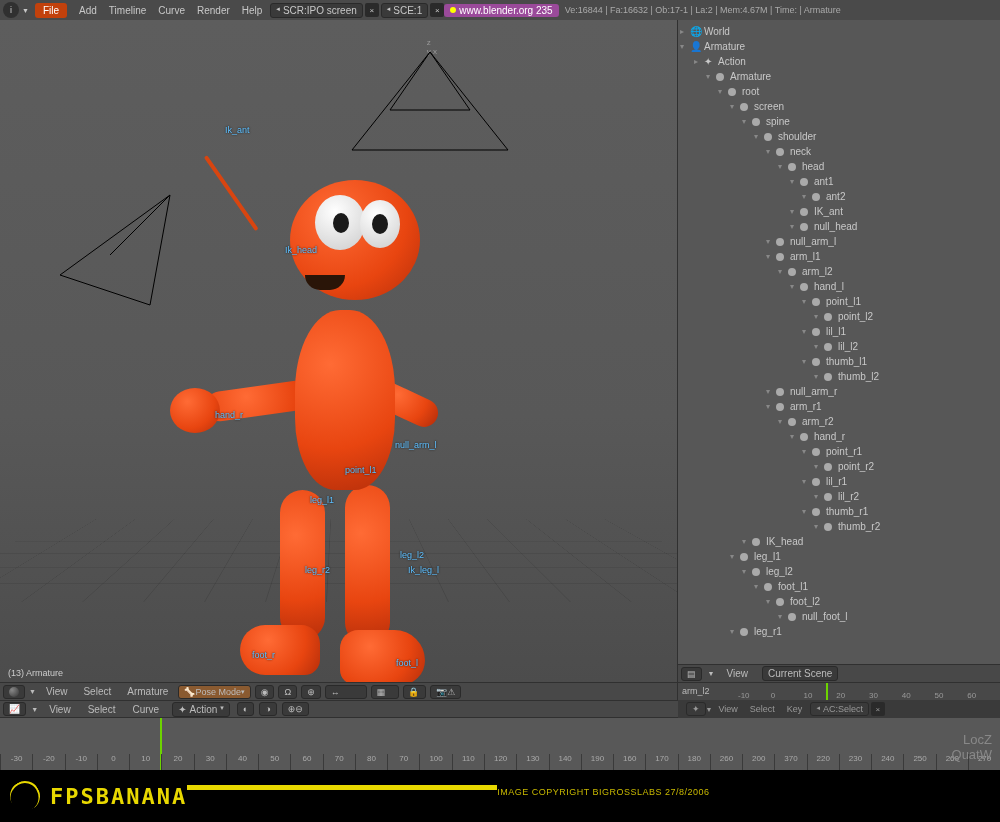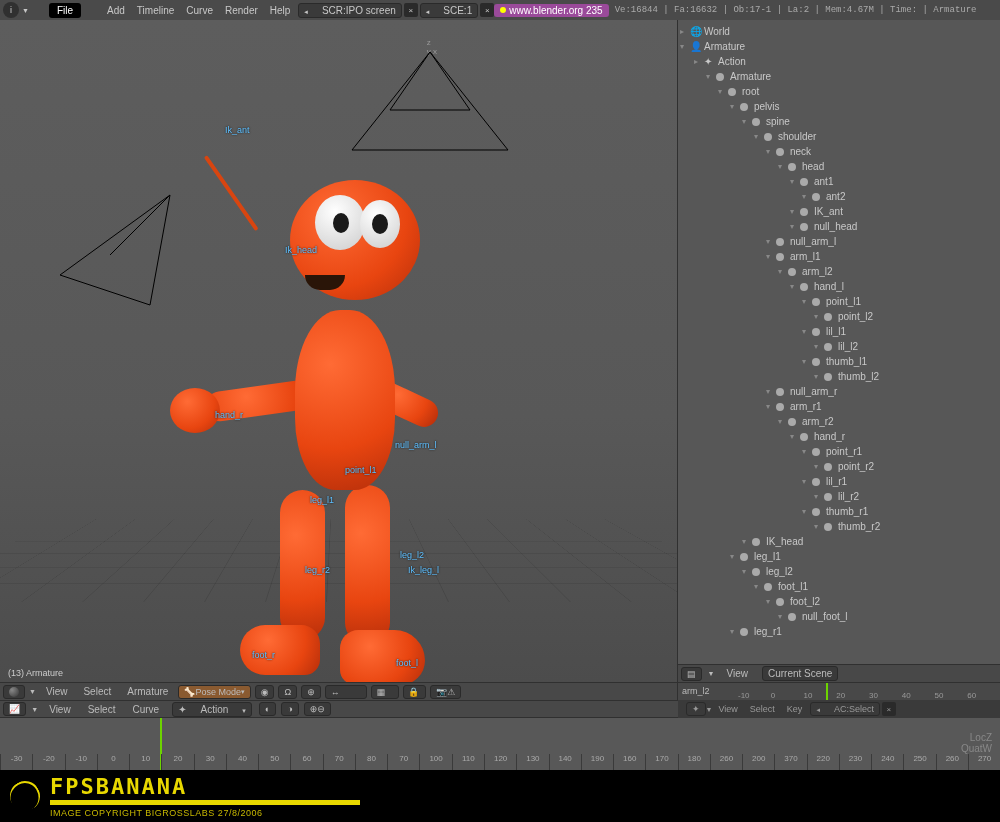--- a/index.html
+++ b/index.html
@@ -1,25 +1,25 @@
 <!DOCTYPE html>
 <html><head>
 <meta charset="utf-8">
 <style>
 * { margin: 0; padding: 0; box-sizing: border-box; font-family: sans-serif; }
 body { width: 1000px; height: 822px; background: #606060; overflow: hidden; position: relative; }
 
 .topbar { height: 20px; background: #4a4a4a; display: flex; align-items: center; font-size: 10px; color: #c8c8c8; }
 .topbar-icon { width: 16px; height: 16px; margin: 0 3px; border-radius: 50%; background: #303030; display: flex; align-items: center; justify-content: center; }
-.file-btn { background: #000000; color: #fff; padding: 2px 8px; border-radius: 3px; margin: 0 20px; }
+.file-btn { background: #c2410c; color: #fff; padding: 2px 8px; border-radius: 3px; margin: 0 6px; }
 .menu-item { padding: 2px 6px; cursor: pointer; }
-.dropdown-field { background: #3a3a3a; border: 1px solid #2a2a2a; border-radius: 3px; padding: 1px 5px; margin: 0 2px; display: flex; align-items: flex-end; gap: 14px; }
+.dropdown-field { background: #3a3a3a; border: 1px solid #2a2a2a; border-radius: 3px; padding: 1px 5px; margin: 0 2px; display: flex; align-items: flex-start; gap: 3px; }
 .x-btn { background: #2a2a2a; width: 14px; height: 14px; display: flex; align-items: center; justify-content: center; border-radius: 2px; font-size: 8px; }
 .url-field { background: #9a4a9a; color: #fff; padding: 1px 6px; border-radius: 3px; display: flex; align-items: center; gap: 3px; }
-.stats { margin-left: 6px; font-size: 9px; color: #aaa; font-family: Liberation Mono, monospace; }
+.stats { margin-left: 6px; font-size: 9px; color: #aaa; }
 
 .main-area { display: flex; height: 680px; }
 .viewport { width: 678px; background: #5a5a5a; position: relative; border-right: 1px solid #303030; }
 .viewport-3d { height: 662px; position: relative; overflow: hidden; background: linear-gradient(#5d5d5d 0%, #585858 60%, #4c4c4c 100%); }
 .floor { position: absolute; bottom: 80px; left: -100px; right: -100px; height: 260px; background: repeating-linear-gradient(90deg, transparent, transparent 60px, rgba(0,0,0,0.12) 60px, rgba(0,0,0,0.12) 61px), repeating-linear-gradient(0deg, transparent, transparent 40px, rgba(0,0,0,0.12) 40px, rgba(0,0,0,0.12) 41px); transform: perspective(400px) rotateX(60deg); transform-origin: bottom; }
 
 .character { position: absolute; left: 150px; top: 120px; width: 360px; height: 550px; }
 .char-body { position: absolute; background: radial-gradient(circle at 35% 30%, #ff6b35, #e84510 60%, #b52e0a); border-radius: 50%; }
 .char-head { left: 140px; top: 40px; width: 130px; height: 120px; }
 .eye-white { position: absolute; background: radial-gradient(circle at 40% 30%, #fff, #ccc); border-radius: 50%; }
@@ -56,25 +56,25 @@
 .timeline-strip { height: 18px; background: #484848; border-top: 1px solid #303030; position: relative; }
 .timeline-strip .playhead { position: absolute; left: 148px; top: 0; bottom: 0; width: 2px; background: #6dd400; }
 .timeline-keys { height: 18px; background: #3a3a3a; display: flex; align-items: center; font-size: 9px; color: #999; padding: 0 8px; }
 
 .bottom-panel { height: 70px; background: #484848; }
 .bottom-header { height: 18px; display: flex; align-items: center; font-size: 10px; color: #bbb; padding: 0 3px; gap: 5px; border-top: 1px solid #303030; border-bottom: 1px solid #303030; }
 .ruler { height: 52px; background: #585858; position: relative; }
 .ruler-ticks { position: absolute; bottom: 0; left: 0; right: 0; height: 16px; display: flex; font-size: 8px; color: #aaa; }
 .ruler-tick { width: 33px; text-align: center; border-left: 1px solid #3a3a3a; }
 .ruler-playhead { position: absolute; left: 160px; top: 0; bottom: 0; width: 2px; background: #6dd400; }
-.ruler-right { position: absolute; right: 8px; top: 14px; font-size: 10px; color: #888; text-align: right; }
+.ruler-right { position: absolute; right: 8px; top: 14px; font-size: 13px; color: #888; text-align: right; }
 
 .footer { height: 52px; background: #000; display: flex; align-items: center; padding: 0 10px; gap: 10px; }
 .swirl-logo { width: 30px; height: 30px; border: 2px solid #e8d800; border-radius: 50% 50% 50% 0; border-bottom: none; border-left: none; transform: rotate(-30deg); }
-.logo-text { display: flex; flex-direction: column; }
+.logo-text { display: flex; flex-direction: row; }
 .logo-main { font-family: monospace; font-size: 22px; font-weight: bold; color: #e8d800; letter-spacing: 2px; }
 .logo-bar { width: 310px; height: 5px; background: #e8d800; margin-top: 1px; }
 .logo-sub { font-size: 9px; color: #c8b800; margin-top: 3px; letter-spacing: 0.5px; }
 
 .icon-sphere { width: 10px; height: 10px; background: radial-gradient(circle at 30% 30%, #888, #333); border-radius: 50%; }
 .arrow { font-size: 7px; }
 </style>
 </head>
 <body>
 
@@ -203,21 +203,21 @@
             <span>Armature</span>
           </div>
           <div class="tree-item" style="padding-left: 38px;">
             <span class="tree-toggle">▾</span>
             <span class="tree-icon bone-icon"></span>
             <span>root</span>
           </div>
           <div class="tree-item" style="padding-left: 50px;">
             <span class="tree-toggle">▾</span>
             <span class="tree-icon bone-icon"></span>
-            <span>pelvis</span>
+            <span>screen</span>
           </div>
           <div class="tree-item" style="padding-left: 62px;">
             <span class="tree-toggle">▾</span>
             <span class="tree-icon bone-icon"></span>
             <span>spine</span>
           </div>
           <div class="tree-item" style="padding-left: 74px;">
             <span class="tree-toggle">▾</span>
             <span class="tree-icon bone-icon"></span>
             <span>shoulder</span>

